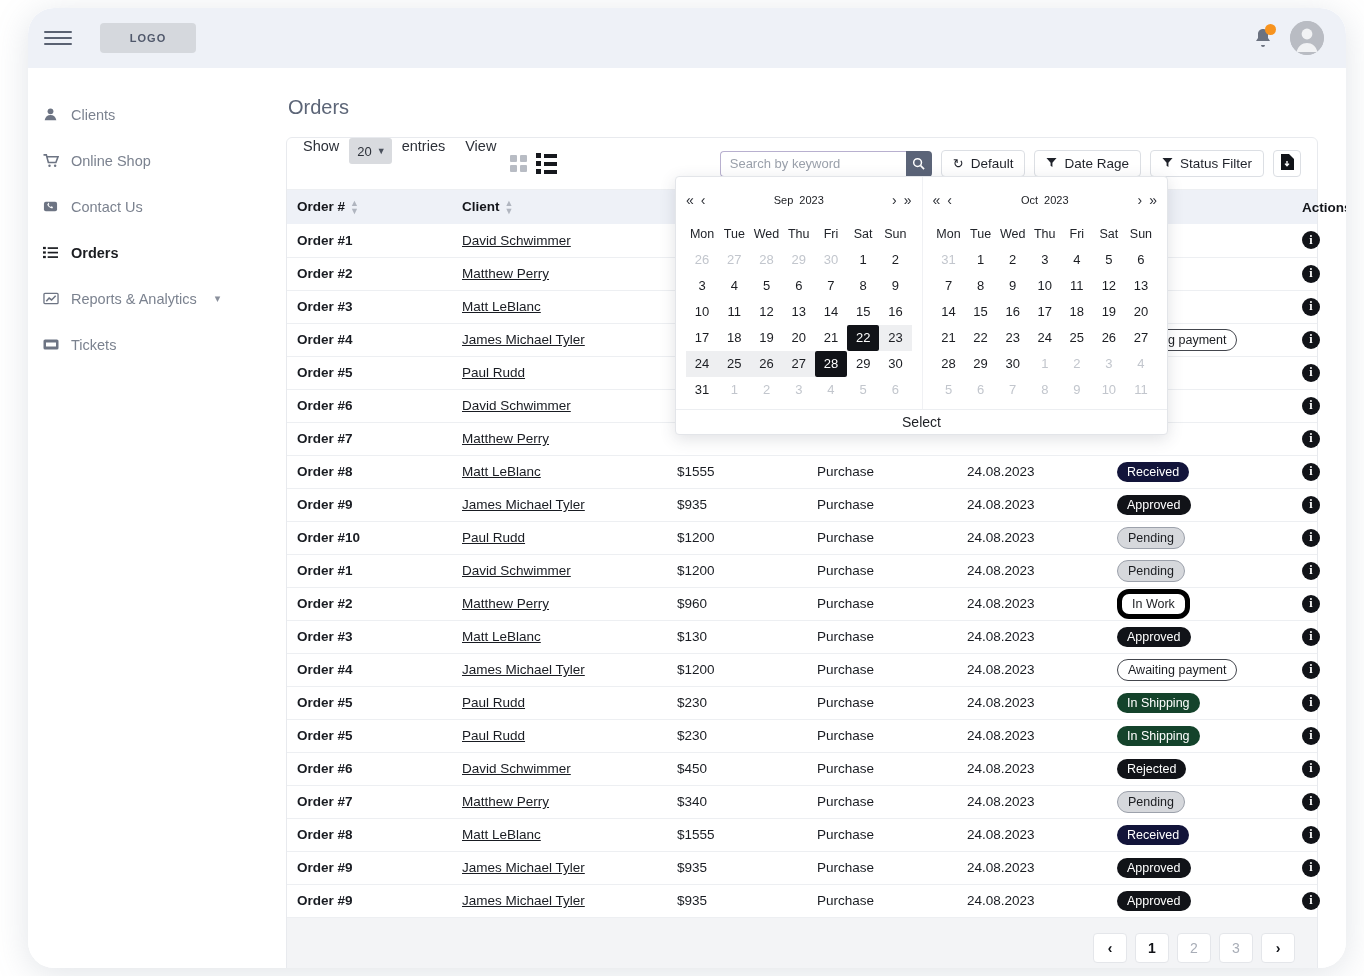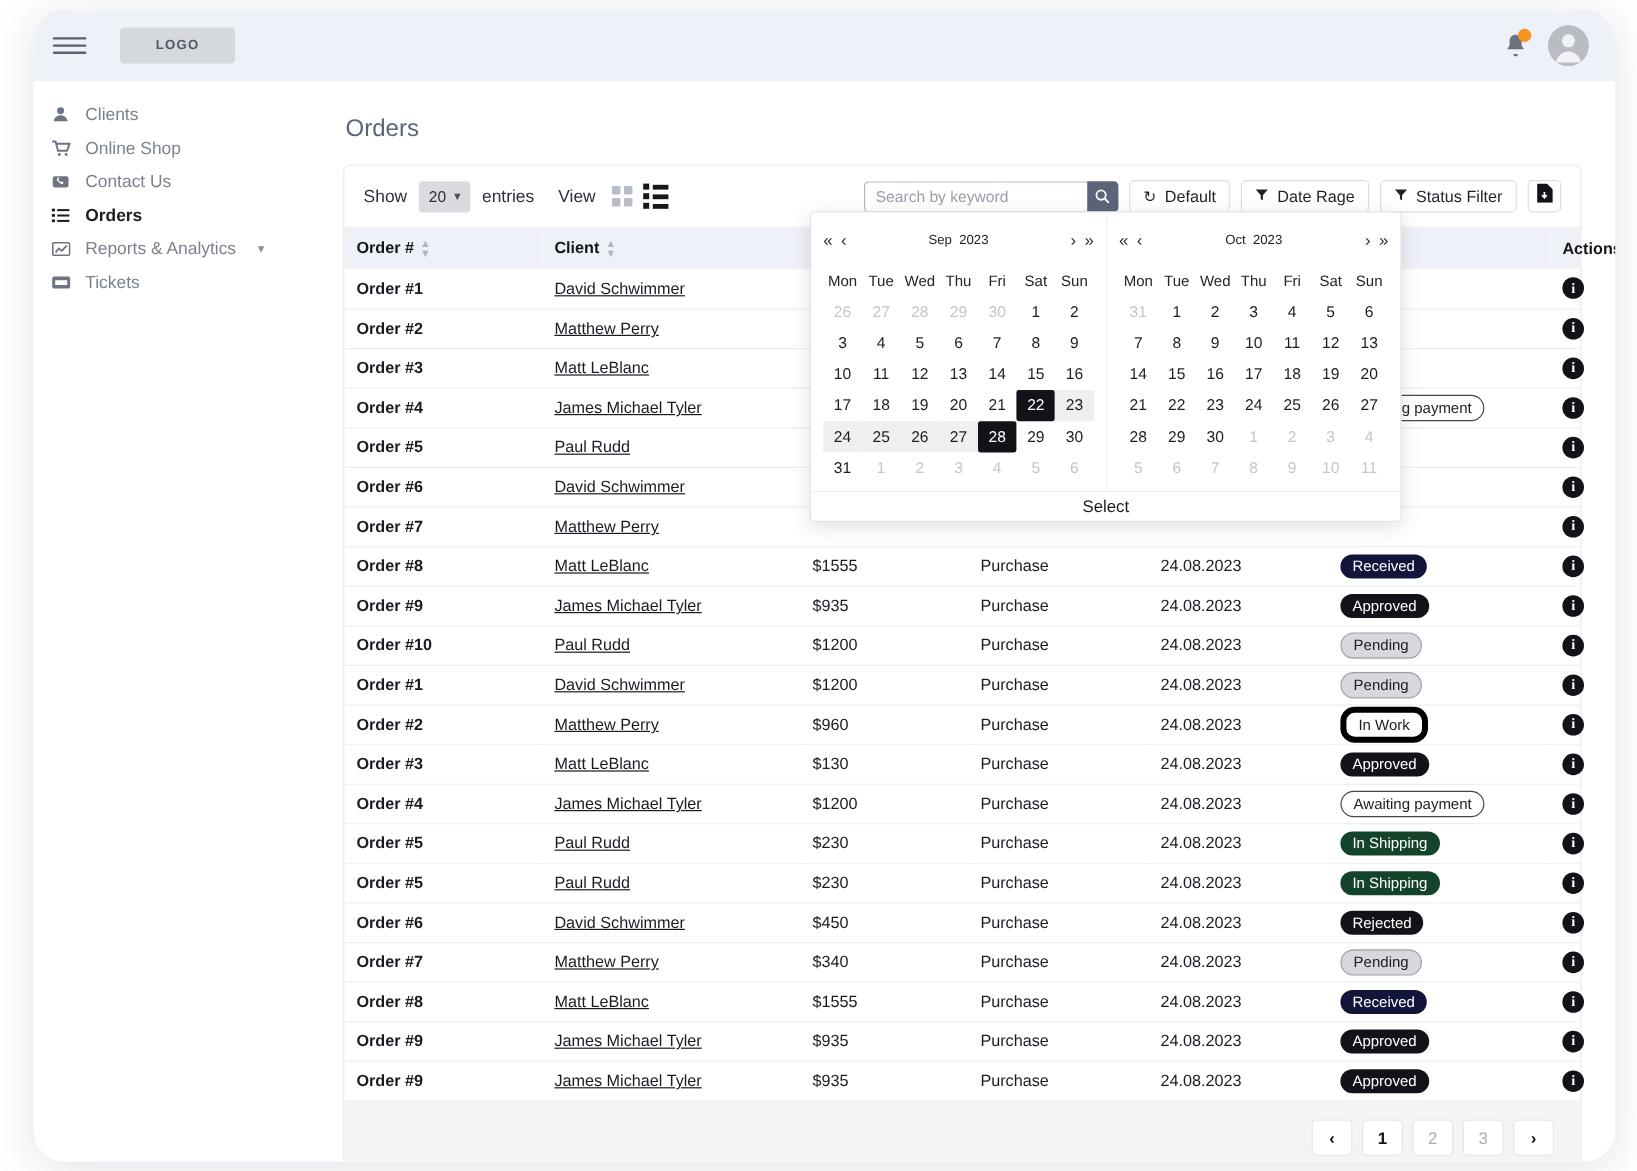--- a/index.html
+++ b/index.html
@@ -44,34 +44,34 @@
 
   
   .sidebar {
     position: absolute; left: 0; top: 60px;
     width: 230px; height: calc(100% - 60px);
     background: #ffffff; padding-top: 14px;
   }
   .nav-item {
     display: flex; align-items: center; gap: 12px;
     height: 27px; padding-left: 14px; margin-bottom: 1px;
-    font-size: 14.5px; color: #7b828f; cursor: pointer;
+    font-size: 14.5px; color: #7b828f; cursor: pointer; margin-top: 19px;
   }
   .nav-item.active { color: #1b1d21; font-weight: bold; }
   .nav-icon { width: 17px; height: 17px; display: flex; align-items: center; justify-content: center; color: #6d7483; }
   .nav-item.active .nav-icon { color: #1b1d21; }
   .chev { margin-left: 6px; font-size: 11px; color: #8a909c; }
 
   
   .main { position: absolute; left: 230px; top: 60px; right: 0; bottom: 0; background: #ffffff; padding: 18px 28px 0 28px; }
   .page-title { font-size: 20px; color: #5c6577; font-weight: normal; margin: 10px 0 18px 2px; }
 
   .card { background: #ffffff; border: 1px solid #e8eaee; border-radius: 6px; overflow: visible; position: relative; }
 
-  .toolbar { height: 52px; display: flex; align-items: center; padding: 0 16px; gap: 10px; border-bottom: 1px solid #edeff2; }
+  .toolbar { height: 52px; display: flex; padding: 0 16px; gap: 10px; border-bottom: 1px solid #edeff2; }
   .tb-label { font-size: 14.5px; color: #2c3038; }
   .entries-select {
     background: #d9dbdf; border: none; border-radius: 3px; height: 26px;
     padding: 0 6px 0 8px; font-size: 13px; color: #2c3038; cursor: pointer;
     display: flex; align-items: center; gap: 5px;
   }
   .view-icons { display: flex; align-items: center; gap: 9px; margin-left: 4px; }
   .grid-icon { display: grid; grid-template-columns: 7px 7px; grid-template-rows: 7px 7px; gap: 3px; cursor: pointer; }
   .grid-icon i { background: #b8bcc4; border-radius: 1px; display: block; }
   .list-icon { display: flex; flex-direction: column; gap: 3px; cursor: pointer; }

